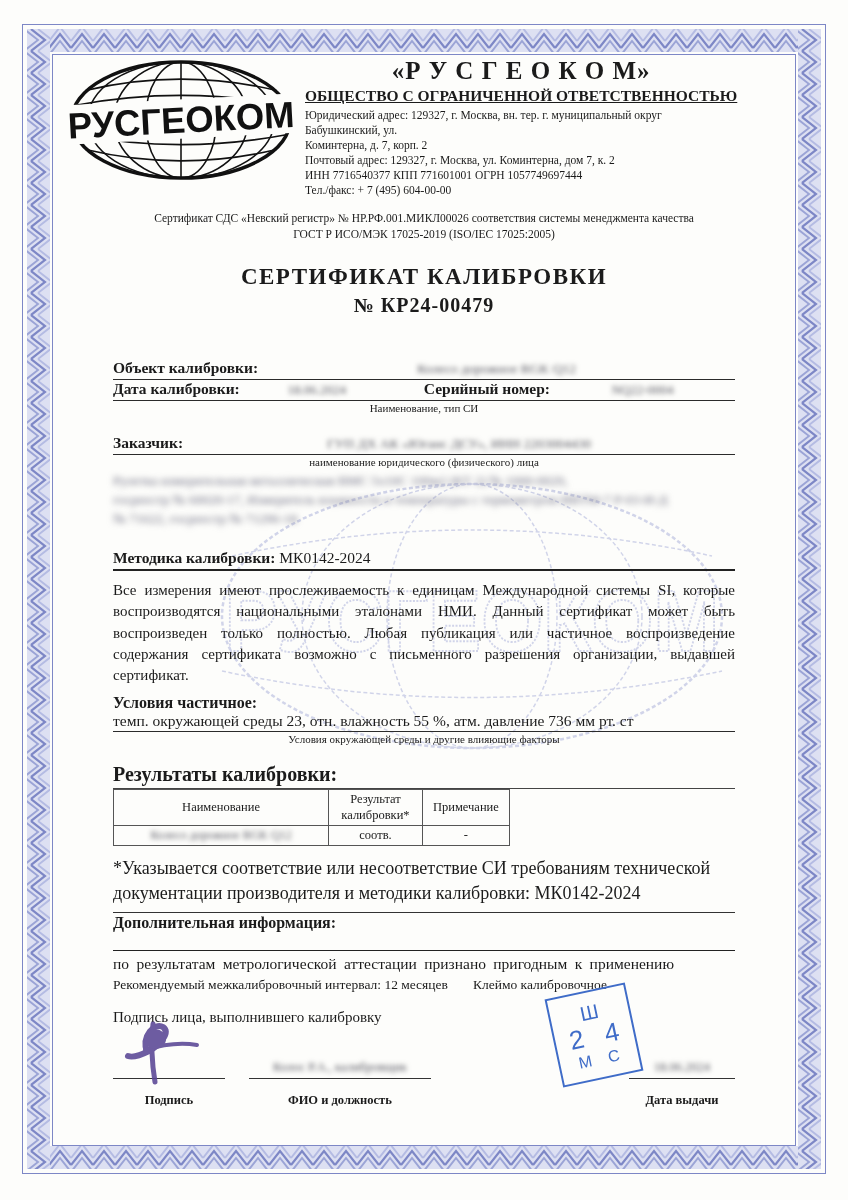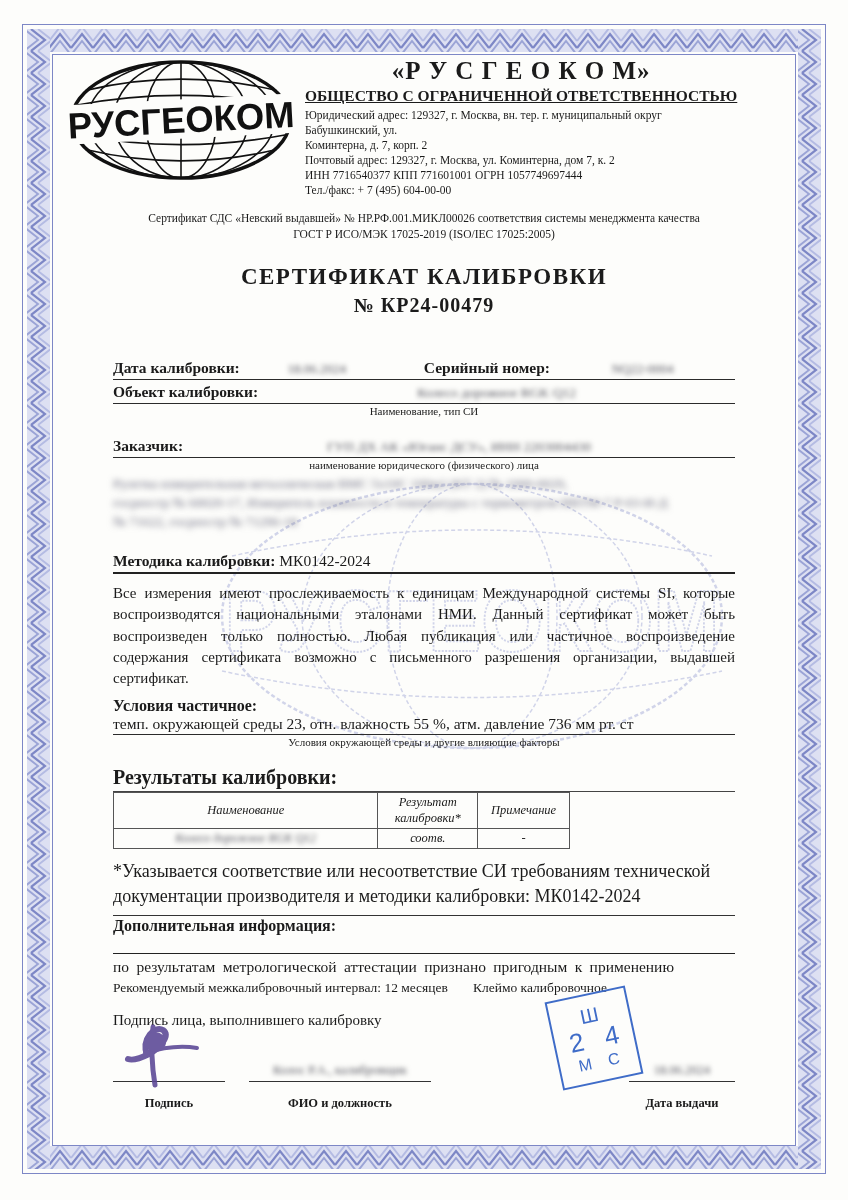--- a/index.html
+++ b/index.html
@@ -41,21 +41,21 @@
   .frow-object{margin-top:3px;}
   .frow-customer{margin-top:20px;}
   .etalon-h{margin-top:6px;border-bottom:1px solid #444;padding-bottom:1px;}
   .etalon-lines{margin-top:4px;font-size:13.5px;line-height:1.4;text-align:justify;}
   .etalon-lines div{filter:blur(3px);color:#6b6b7e;}
   .method{margin-top:20px;border-bottom:2px solid #222;padding-bottom:2px;font-size:15.5px;}
   .para{margin-top:9px;font-size:15px;line-height:1.43;text-align:justify;}
   .cond-h{margin-top:7px;font-weight:bold;font-size:16px;}
   .cond-v{font-size:15.5px;border-bottom:1.5px solid #2b2b2b;padding-bottom:1px;}
   .res-h{margin-top:18px;font-weight:bold;font-size:20px;border-bottom:1px solid #444;padding-bottom:2px;}
-  table.res{border-collapse:collapse;width:457px;font-size:12.5px;font-style:italic;}
+  table.res{border-collapse:collapse;width:397px;font-size:12.5px;}
   table.res th,table.res td{border:1px solid #555;font-weight:normal;text-align:center;padding:2px 4px;}
   table.res th{line-height:1.25;}
   .col1{width:278px;}.col2{width:94px;}.col3{width:85px;}
   td.rowname span{filter:blur(2.6px);color:#5a5a62;font-size:12px;}
   .footnote{margin-top:10px;font-size:18px;line-height:1.4;}
   .add-h{margin-top:5px;border-top:1px solid #333;border-bottom:1.5px solid #222;padding:1px 0 18px;font-weight:bold;font-size:16px;}
   .add-v{margin-top:4px;font-size:15.5px;word-spacing:3.5px;}
   .footer-row{margin-top:4px;display:flex;font-size:13.5px;}
   .stamp-label{margin-left:auto;margin-right:128px;}
   .sign-title{margin-top:16px;font-size:15px;}
@@ -172,40 +172,40 @@
         <div class="company-type">ОБЩЕСТВО С ОГРАНИЧЕННОЙ ОТВЕТСТВЕННОСТЬЮ</div>
         <div class="addr addr-first">Юридический адрес: 129327, г. Москва, вн. тер. г. муниципальный округ Бабушкинский, ул.</div>
         <div class="addr">Коминтерна, д. 7, корп. 2</div>
         <div class="addr">Почтовый адрес: 129327, г. Москва, ул. Коминтерна, дом 7, к. 2</div>
         <div class="addr">ИНН 7716540377 КПП 771601001 ОГРН 1057749697444</div>
         <div class="addr">Тел./факс: + 7 (495) 604-00-00</div>
       </div>
     </div>
 
     <div class="accred">
-      <div>Сертификат СДС «Невский выдавшей» № НР.РФ.001.МИКЛ00026 соответствия системы менеджмента качества</div>
+      <div>Сертификат СДС «Невский регистр» № НР.РФ.001.МИКЛ00026 соответствия системы менеджмента качества</div>
       <div>ГОСТ Р ИСО/МЭК 17025-2019 (ISO/IEC 17025:2005)</div>
     </div>
 
     <div class="doc-title">
       <div class="t1">СЕРТИФИКАТ КАЛИБРОВКИ</div>
       <div class="t2">№ КР24-00479</div>
     </div>
 
     <div class="fields">
+      <div class="frow frow-object">
+        <span class="flabel">Объект калибровки:</span>
+        <span class="rv rv-center">Колесо дорожное RGK Q12</span>
+      </div>
+
       <div class="frow">
         <span class="flabel">Дата калибровки:</span>
         <span class="rv rv-date">18.06.2024</span>
         <span class="flabel flabel-serial">Серийный номер:</span>
         <span class="rv rv-serial">NQ22-0004</span>
-      </div>
-
-      <div class="frow frow-object">
-        <span class="flabel">Объект калибровки:</span>
-        <span class="rv rv-center">Колесо дорожное RGK Q12</span>
       </div>
       <div class="caption">Наименование, тип СИ</div>
 
       <div class="frow frow-customer">
         <span class="flabel">Заказчик:</span>
         <span class="rv rv-center">ГУП ДХ АК «Юганс ДСУ», ИНН 2203004430</span>
       </div>
       <div class="caption">наименование юридического (физического) лица</div>
 
       <div class="etalon-lines">

